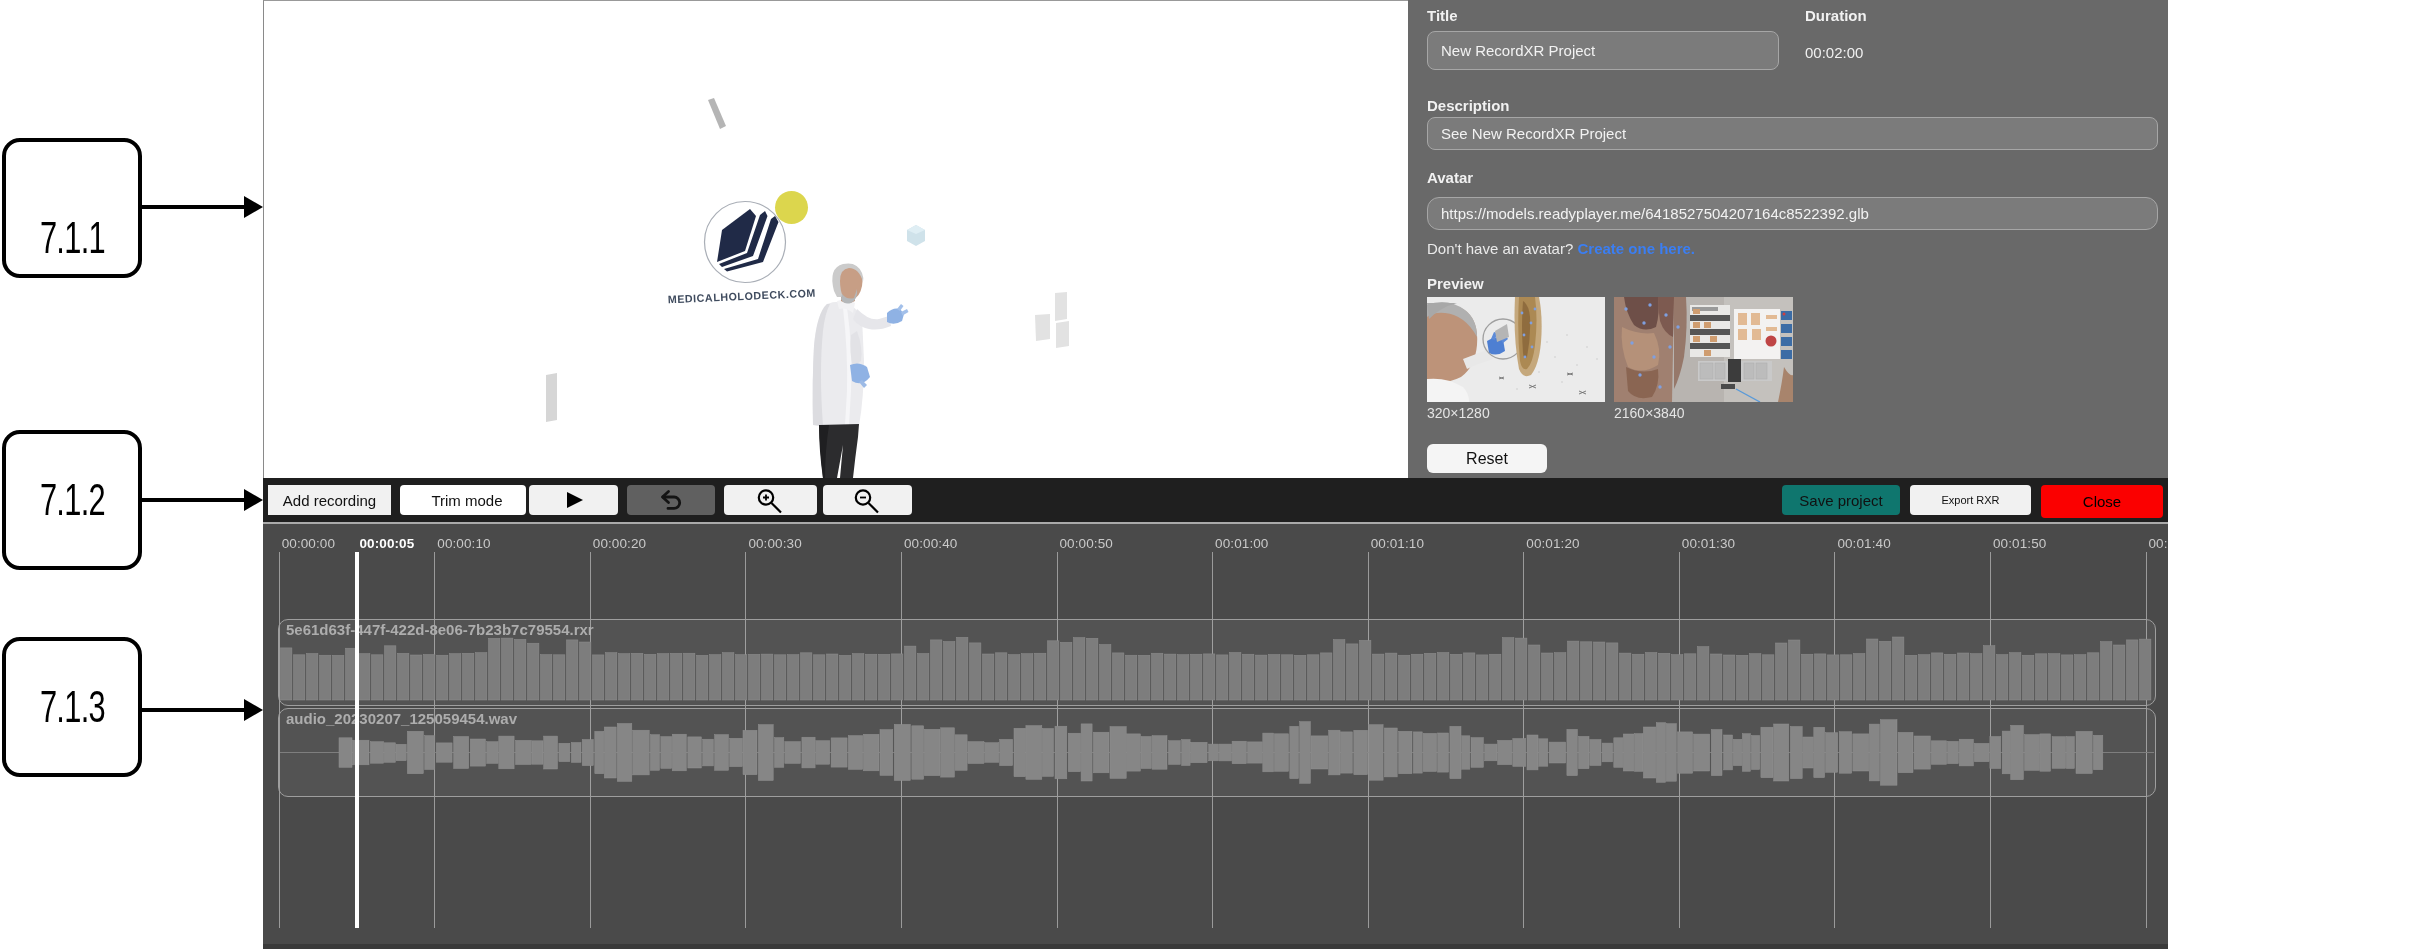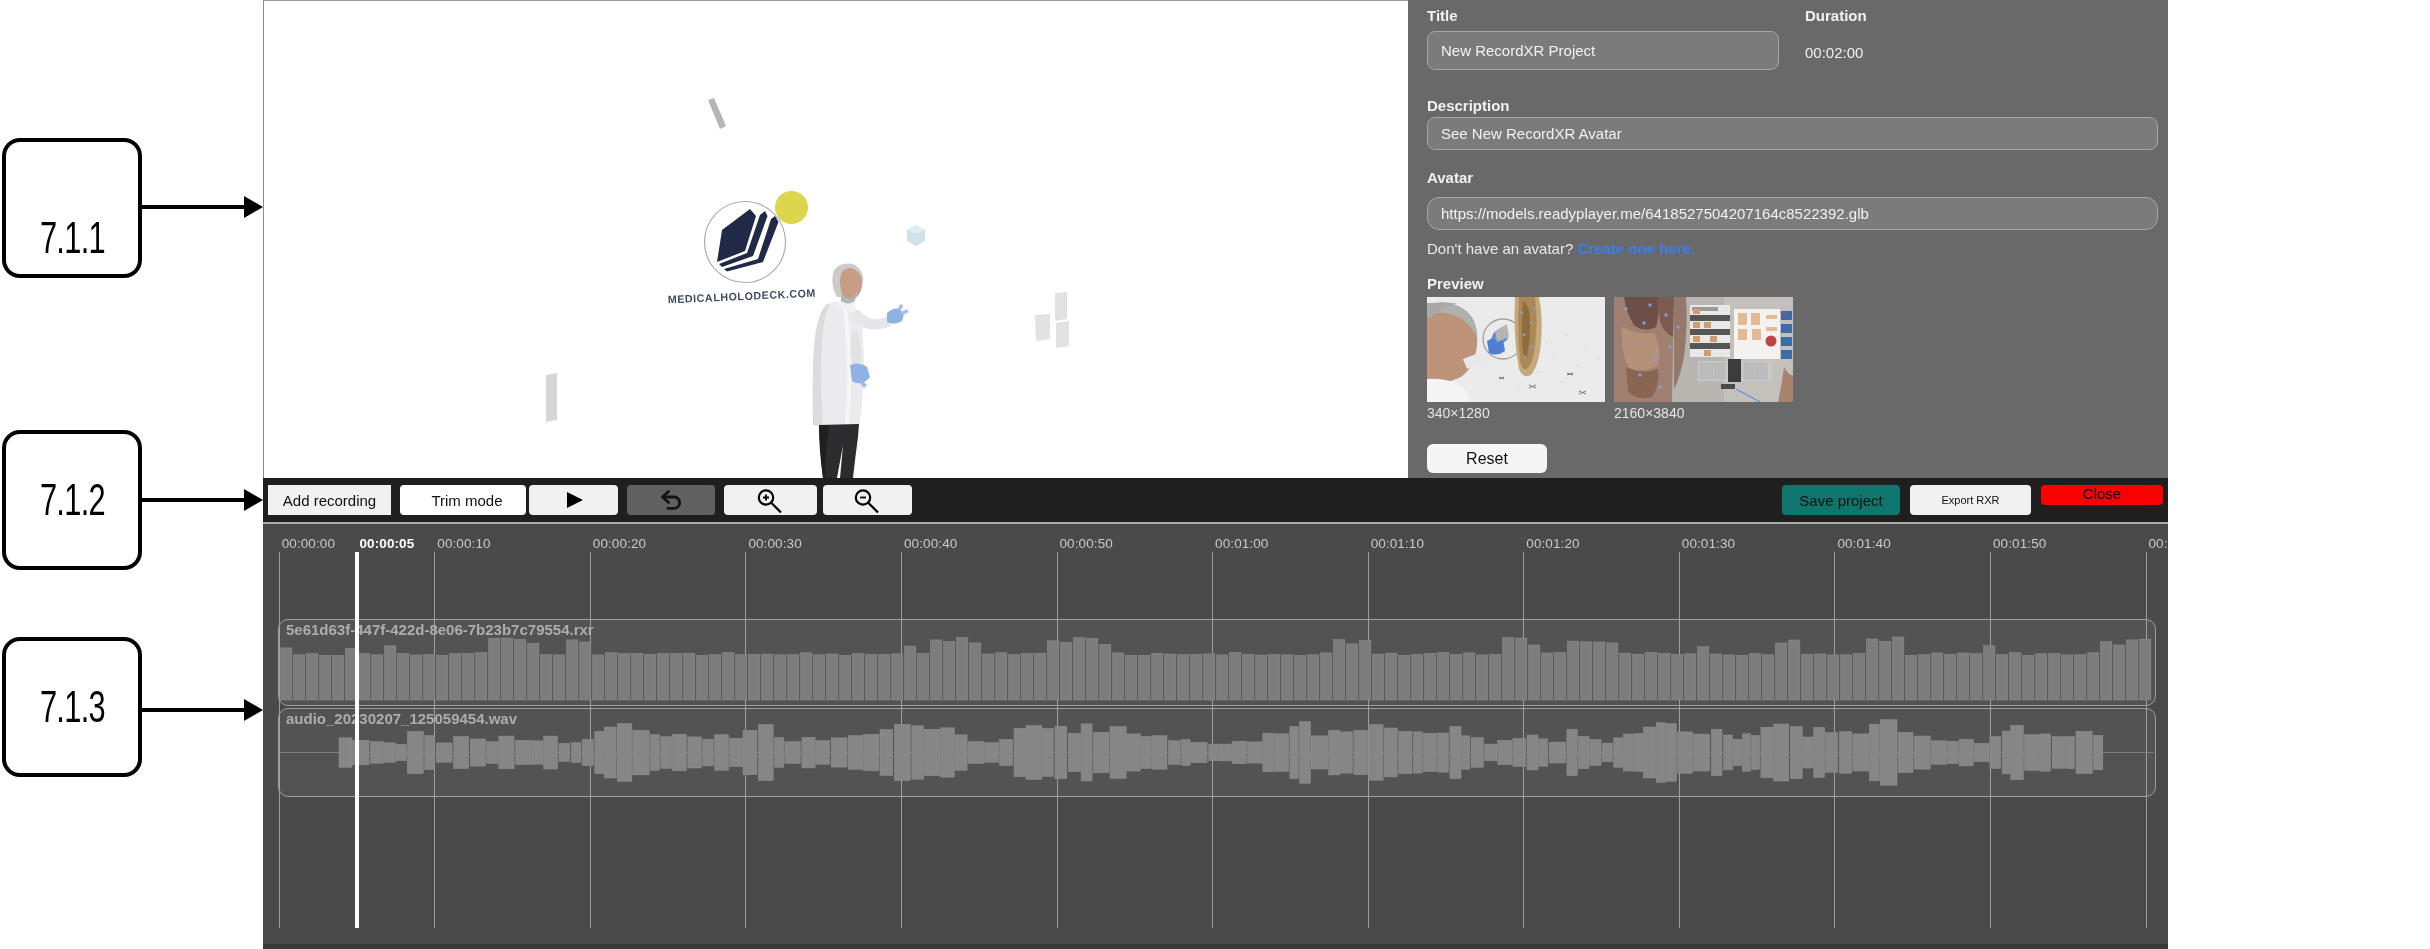--- a/index.html
+++ b/index.html
@@ -89,21 +89,21 @@
 
 <div style="position:absolute;left:1408px;top:0;width:760px;height:478px;background:#696969;"></div>
 <div style="position:absolute;left:1427px;top:7px;font-size:15px;font-weight:bold;color:#f1f1f1;">Title</div>
 <div style="position:absolute;left:1805px;top:7px;font-size:15px;font-weight:bold;color:#f1f1f1;">Duration</div>
 <div style="position:absolute;left:1427px;top:31px;width:352px;height:39px;background:#7b7b7b;border:1px solid #a6a6a6;border-radius:8px;box-sizing:border-box;display:flex;align-items:center;">
     <span style="margin-left:13px;font-size:15px;color:#f2f2f2;">New RecordXR Project</span>
   </div>
 <div style="position:absolute;left:1805px;top:44px;font-size:15px;color:#f0f0f0;">00:02:00</div>
 <div style="position:absolute;left:1427px;top:97px;font-size:15px;font-weight:bold;color:#f1f1f1;">Description</div>
 <div style="position:absolute;left:1427px;top:117px;width:731px;height:33px;background:#7b7b7b;border:1px solid #a6a6a6;border-radius:8px;box-sizing:border-box;display:flex;align-items:center;">
-    <span style="margin-left:13px;font-size:15px;color:#f2f2f2;">See New RecordXR Avatar</span>
+    <span style="margin-left:13px;font-size:15px;color:#f2f2f2;">See New RecordXR Project</span>
   </div>
 <div style="position:absolute;left:1427px;top:169px;font-size:15px;font-weight:bold;color:#f1f1f1;">Avatar</div>
 <div style="position:absolute;left:1427px;top:197px;width:731px;height:33px;background:#7b7b7b;border:1px solid #a6a6a6;border-radius:12px;box-sizing:border-box;display:flex;align-items:center;">
     <span style="margin-left:13px;font-size:15px;color:#f2f2f2;">https://models.readyplayer.me/6418527504207164c8522392.glb</span>
   </div>
 <div style="position:absolute;left:1427px;top:240px;font-size:15px;color:#eaeaea;">Don't have an avatar? <span style="color:#3b7ef2;font-weight:bold;">Create one here.</span></div>
 <div style="position:absolute;left:1427px;top:275px;font-size:15px;font-weight:bold;color:#f1f1f1;">Preview</div>
 
 <div style="position:absolute;left:1427px;top:297px;width:178px;height:105px;overflow:hidden;">
   <svg width="178" height="105">
@@ -223,21 +223,21 @@
         <rect x="101" y="66" width="10" height="16"></rect>
         <rect x="130" y="66" width="10" height="16"></rect>
         <rect x="142" y="66" width="11" height="16"></rect>
       </g>
     <rect x="114" y="62" width="13" height="23" fill="#3c3c3c"></rect>
     <rect x="107" y="87" width="14" height="5" fill="#4a4a4a"></rect>
     <path d="M 122 92 L 146 105" stroke="#5a9ad8" stroke-width="1.4"></path>
     <path d="M 170 70 Q 176 80 179 78 L 179 105 L 164 105 Q 168 86 170 70 Z" fill="#a8846c"></path>
   </svg>
 </div>
-<div style="position:absolute;left:1427px;top:405px;font-size:14px;color:#e4e4e4;">340×1280</div>
+<div style="position:absolute;left:1427px;top:405px;font-size:14px;color:#e4e4e4;">320×1280</div>
 <div style="position:absolute;left:1614px;top:405px;font-size:14px;color:#e4e4e4;">2160×3840</div>
 <div style="position:absolute;left:1427px;top:444px;width:120px;height:29px;background:#f5f5f5;border-radius:6px;display:flex;align-items:center;justify-content:center;">
     <span style="font-size:16px;color:#111;">Reset</span>
   </div>
 
 <div style="position:absolute;left:263px;top:478px;width:1905px;height:44px;background:#1f1f1f;"></div>
 <div style="position:absolute;left:268px;top:485px;width:123px;height:30px;background:#f1f1f1;border-radius:0;display:flex;align-items:center;justify-content:center;">
     <span style="font-size:15px;font-weight:normal;color:#111;">Add recording</span>
   </div>
 <div style="position:absolute;left:400px;top:485px;width:118px;height:30px;background:#ffffff;border-radius:4px;display:flex;align-items:center;justify-content:center;padding-left:8px;">
@@ -269,21 +269,21 @@
       <path d="M 45.5 18 L 55 27.5"></path>
       <path d="M 37 12.5 h 6" stroke-width="1.8"></path>
     </g>
   </svg>
 <div style="position:absolute;left:1782px;top:485px;width:118px;height:30px;background:#0f766e;border-radius:4px;display:flex;align-items:center;justify-content:center;">
     <span style="font-size:15px;font-weight:normal;color:#111;">Save project</span>
   </div>
 <div style="position:absolute;left:1910px;top:485px;width:121px;height:30px;background:#f1f1f1;border-radius:4px;display:flex;align-items:center;justify-content:center;">
     <span style="font-size:11px;font-weight:normal;color:#111;">Export RXR</span>
   </div>
-<div style="position:absolute;left:2041px;top:485px;width:122px;height:20px;background:#fb0000;border-radius:4px;display:flex;justify-content:center;">
+<div style="position:absolute;left:2041px;top:485px;width:122px;height:33px;background:#fb0000;border-radius:4px;display:flex;align-items:center;justify-content:center;">
     <span style="font-size:15px;font-weight:normal;color:#000;">Close</span>
   </div>
 <div style="position:absolute;left:263px;top:522px;width:1905px;height:2px;background:#aaaaaa;"></div>
 
 <div style="position:absolute;left:263px;top:524px;width:1905px;height:425px;background:#4a4a4a;overflow:hidden;"></div>
 <div style="position:absolute;left:263px;top:524px;width:1905px;height:425px;overflow:hidden;">
 <div style="position:absolute;left:-263px;top:-524px;width:2430px;height:949px;">
 <div style="position:absolute;left:278.7px;top:552px;width:1px;height:376px;background:#9a9a9a;"></div>
       <div style="position:absolute;left:434.3px;top:552px;width:1px;height:376px;background:#9a9a9a;"></div>
       <div style="position:absolute;left:589.8px;top:552px;width:1px;height:376px;background:#9a9a9a;"></div>

